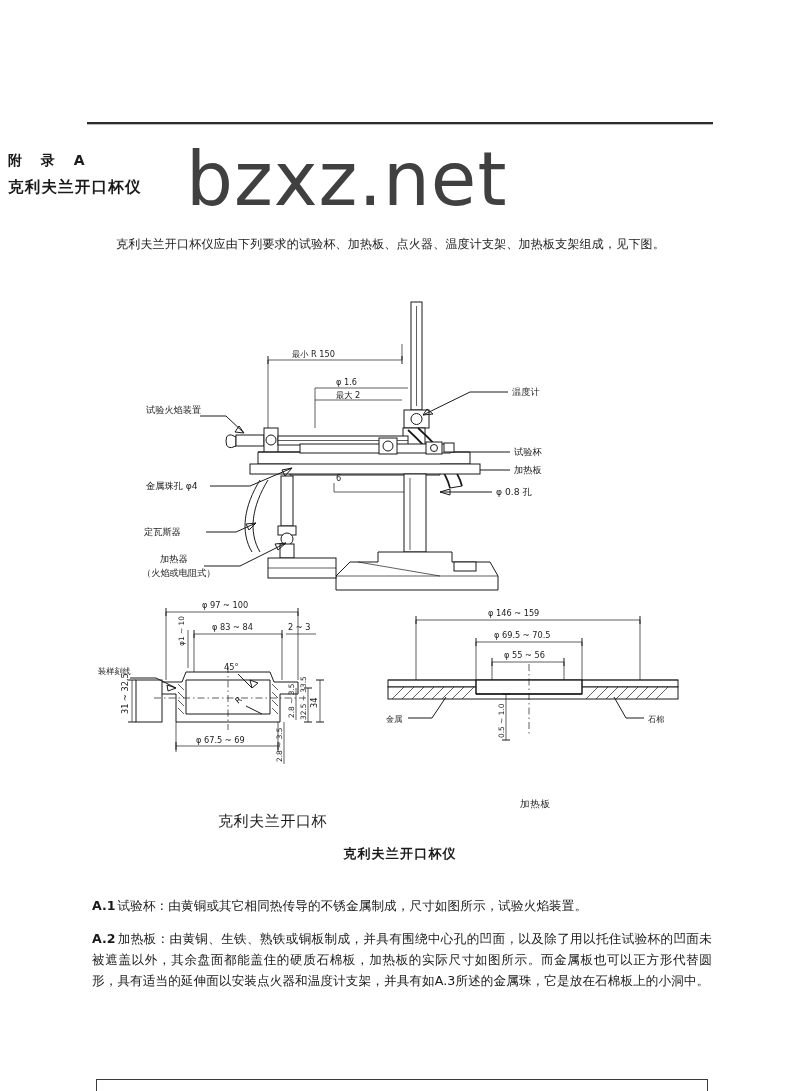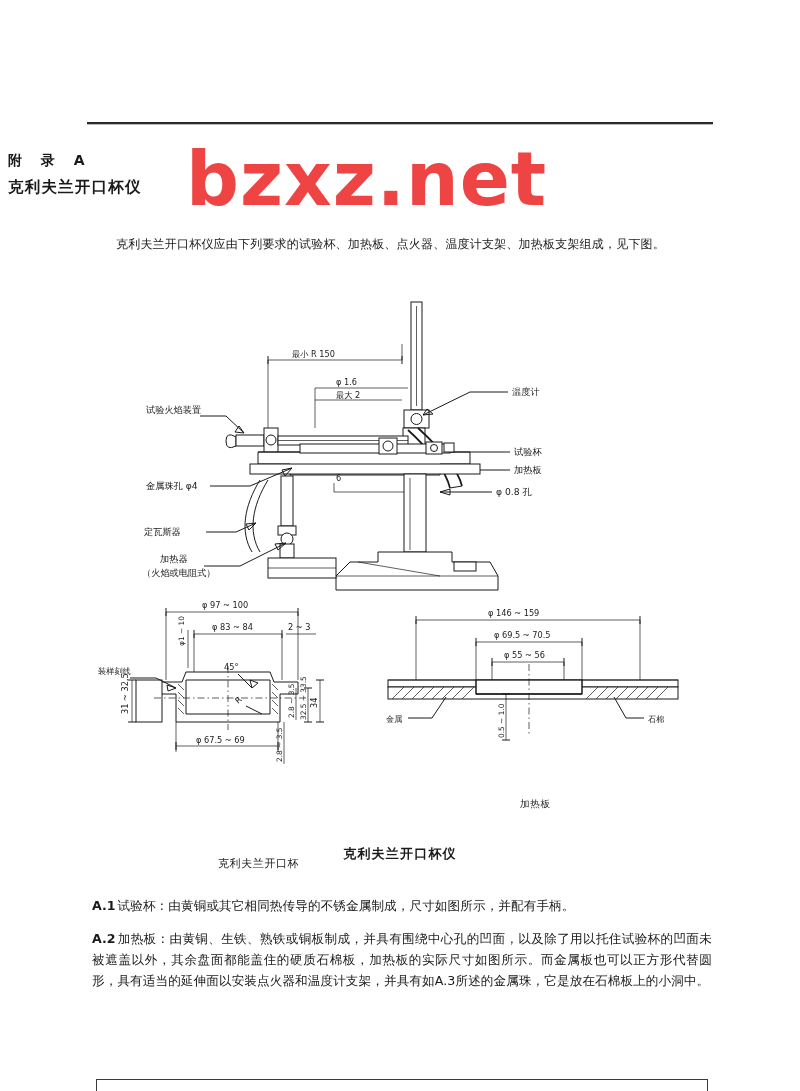--- a/index.html
+++ b/index.html
@@ -23,24 +23,24 @@
   }
 
   
   .watermark {
     position: absolute;
     left: 186px;
     top: 138px;
     width: 440px;
     height: 82px;
     font-family: "DejaVu Sans", "Liberation Sans", sans-serif;
-    font-weight: bold;
+    font-weight: normal;
     font-size: 74px;
     letter-spacing: 1px;
-    color: #ef4444;
+    color: #404040;
     line-height: 82px;
     white-space: nowrap;
     user-select: none;
     z-index: 1;
   }
 
   
   .runhead {
     position: absolute;
     left: 0;
@@ -144,24 +144,23 @@
   .lbl-c {
     font-family:"DejaVu Sans","Liberation Sans",sans-serif;
     font-size:9.2px; fill:#1a1a1a;
   }
 
   
   .cap-left {
     position: absolute;
     left: 218px;
     top: 812px;
-    font-size: 11px;
+    font-size: 15px;
     letter-spacing: .6px;
     z-index: 3;
-    margin-top: 44px;
   }
   .cap-right {
     position: absolute;
     left: 520px;
     top: 798px;
     font-size: 9.6px;
     letter-spacing: .6px;
     z-index: 3;
   }
   .cap-main {
@@ -461,18 +460,18 @@
       <path class="ln" d="M494 103 L 506 124 L 524 124"></path>
       <text class="lbl" x="528" y="128">石棉</text>
     </svg>
   </div>
 
   <div class="cap-left">克利夫兰开口杯</div>
   <div class="cap-right">加热板</div>
   <div class="cap-main">克利夫兰开口杯仪</div>
 
   <div class="clauses">
-    <p class="clause"><span class="no">A.1</span><span>试验杯：由黄铜或其它相同热传导的不锈金属制成，尺寸如图所示，并配有手柄。</span></p>
+    <p class="clause"><span class="no">A.1</span><span>试验杯：由黄铜或其它相同热传导的不锈金属制成，尺寸如图所示，试验火焰装置。</span></p>
     <p class="clause"><span class="no">A.2</span><span>加热板：由黄铜、生铁、熟铁或铜板制成，并具有围绕中心孔的凹面，以及除了用以托住试验杯的凹面未被遮盖以外，其余盘面都能盖住的硬质石棉板，加热板的实际尺寸如图所示。而金属板也可以正方形代替圆形，具有适当的延伸面以安装点火器和温度计支架，并具有如A.3所述的金属珠，它是放在石棉板上的小洞中。</span></p>
   </div>
 
   <div class="bottom-box"></div>
 </div>
 
 </body></html>

